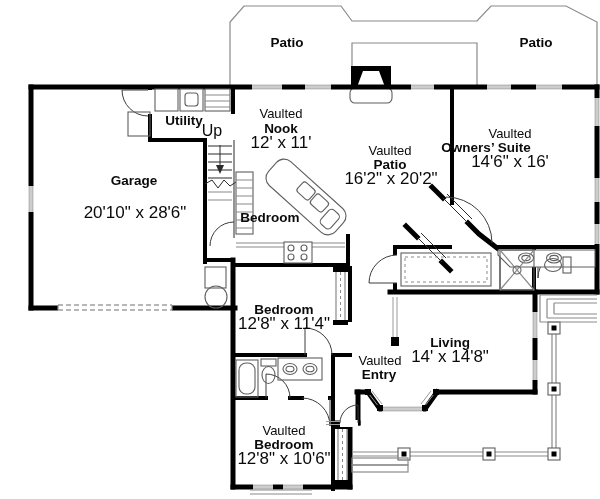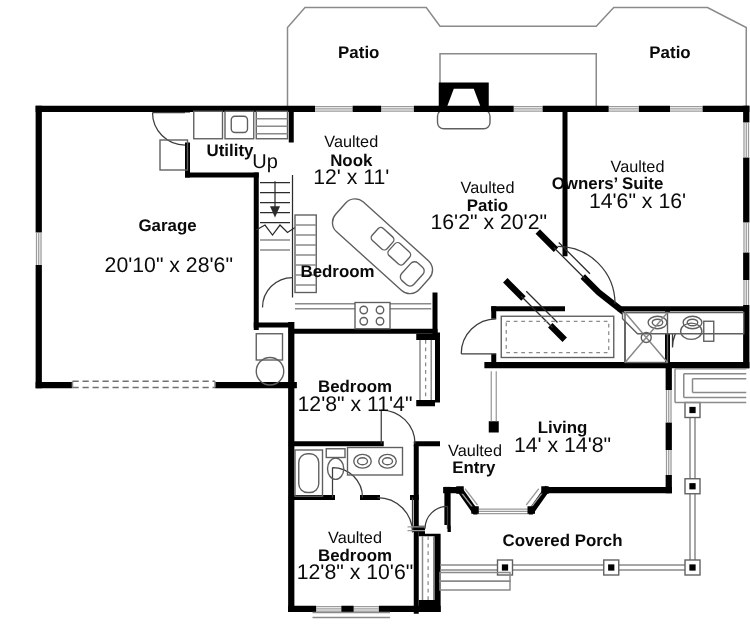--- a/index.html
+++ b/index.html
@@ -370,14 +370,13 @@
   <div class="lbl" style="left:380px;top:360px">Vaulted</div>
   <div class="lbl b" style="left:379px;top:374px">Entry</div>
 
   <div class="lbl b" style="left:450px;top:342px">Living</div>
   <div class="lbl d" style="left:450px;top:356px">14' x 14'8"</div>
 
   <div class="lbl" style="left:284px;top:430px">Vaulted</div>
   <div class="lbl b" style="left:284px;top:444px">Bedroom</div>
   <div class="lbl d" style="left:284px;top:458px">12'8" x 10'6"</div>
 
-  <div class="lbl b" style="left:450px;top:432px">Covered Porch</div>
 </div>
 
 </body></html>

